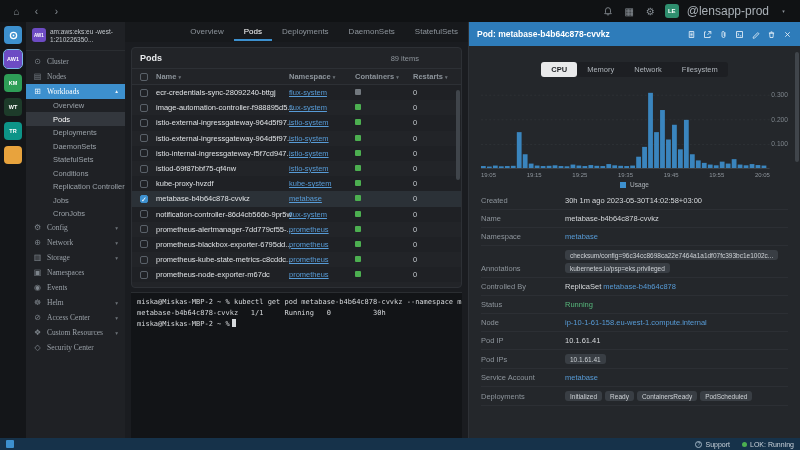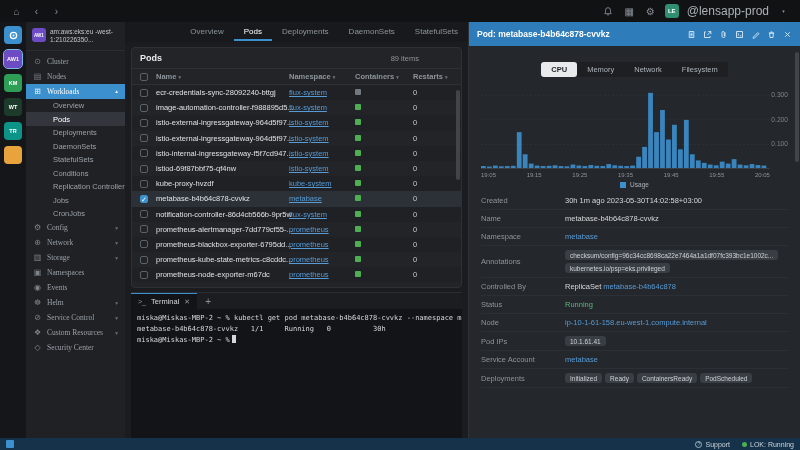--- a/index.html
+++ b/index.html
@@ -82,21 +82,21 @@
   .dh-icons span{cursor:pointer;display:flex;}
   .detail-body{flex:1;overflow:hidden;padding:4px 12px 0 12px;}
   .metric-tabs{display:flex;justify-content:center;margin:12px 0 6px;}
   .metric-tab{font-size:7.5px;color:#aeb4ba;padding:3px 10px;background:#1d1f23;cursor:pointer;}
   .metric-tab:first-child{border-radius:3px 0 0 3px;}
   .metric-tab:last-child{border-radius:0 3px 3px 0;}
   .metric-tab.active{background:#e9eaeb;color:#1d1f23;font-weight:bold;border-radius:3px;}
   .xticks{display:flex;justify-content:space-between;font-size:6px;color:#8d949b;margin-top:1px;padding-right:18px;}
   .legend{display:flex;justify-content:center;align-items:center;gap:4px;font-size:6.5px;color:#aeb4ba;margin:3px 0 4px;}
   .legend .sw{width:6px;height:6px;background:#3d90ce;}
-  .drow{display:flex;border-bottom:1px solid #2c2f34;padding:4px 0;font-size:7.5px;align-items:center;}
+  .drow{display:flex;border-bottom:1px solid #2c2f34;padding:4px 0;font-size:7.5px;align-items:flex-end;}
   .dlabel{width:84px;flex:none;color:#8d949b;}
   .dvalue{flex:1;color:#d6d9dc;min-width:0;word-break:break-all;}
   .dvalue .link{color:#579bd6;cursor:pointer;}
   .dvalue.green{color:#57b87b;}
   .badges{display:flex;flex-wrap:wrap;gap:3px;min-width:0;}
   .badge{background:#393e44;color:#ced2d6;font-size:6.5px;padding:1.5px 5px;border-radius:3px;max-width:100%;overflow:hidden;text-overflow:ellipsis;white-space:nowrap;}
   .detail-scrollthumb{position:absolute;right:1px;top:30px;width:4px;height:110px;background:#40454b;border-radius:2px;cursor:pointer;}
 
   
   .statusbar{height:12px;background:#16324a;display:flex;align-items:center;padding:0 6px;gap:5px;font-size:7px;color:#c9d2da;}
@@ -196,21 +196,21 @@
           <span class="ic">◉</span>
           <span class="lbl">Events</span>
         </div>
         <div class="sb-item">
           <span class="ic">☸</span>
           <span class="lbl">Helm</span>
           <span class="sb-chev">▾</span>
         </div>
         <div class="sb-item">
           <span class="ic">⊘</span>
-          <span class="lbl">Service Control</span>
+          <span class="lbl">Access Center</span>
           <span class="sb-chev">▾</span>
         </div>
         <div class="sb-item">
           <span class="ic">❖</span>
           <span class="lbl">Custom Resources</span>
           <span class="sb-chev">▾</span>
         </div>
         <div class="sb-item">
           <span class="ic">◇</span>
           <span class="lbl">Security Center</span>
@@ -357,28 +357,20 @@
             <div class="col-name"><span class="cell-name">prometheus-node-exporter-m67dc</span></div>
             <div class="col-ns"><span class="ns-link">prometheus</span></div>
             <div class="col-ct"><span class="dot" style="background: rgb(76, 175, 80);"></span></div>
             <div class="col-rs">0</div>
           </div>
         </div>
       <div class="vscroll"></div>
     </div>
 
     <div class="terminal">
-      <div class="term-tabs">
-        <div class="term-tab">
-          <span class="tt-icon">&gt;_</span>
-          <span>Terminal</span>
-          <span class="term-close">✕</span>
-        </div>
-        <span class="term-add">+</span>
-      </div>
       <div class="term-body" id="term-lines"><div>miska@Miskas-MBP-2 ~ % kubectl get pod metabase-b4b64c878-cvvkz --namespace metabase</div><div>metabase-b4b64c878-cvvkz   1/1     Running   0          30h</div><div>miska@Miskas-MBP-2 ~ %<span class="cursor"></span></div></div>
     </div>
   </div>
 
   <div class="detail">
     <div class="detail-head">
       <span class="detail-title">Pod: metabase-b4b64c878-cvvkz</span>
       <div class="dh-icons" id="detail-icons">
           <span>
             <svg viewBox="0 0 12 12" width="9" height="9">
@@ -524,20 +516,24 @@
           </div>
           <div class="drow">
             <div class="dlabel">Status</div>
             <div class="dvalue green"><span>Running</span></div>
           </div>
           <div class="drow">
             <div class="dlabel">Node</div>
             <div class="dvalue"><span class="link">ip-10-1-61-158.eu-west-1.compute.internal</span></div>
           </div>
           <div class="drow">
+            <div class="dlabel">Pod IP</div>
+            <div class="dvalue"><span>10.1.61.41</span></div>
+          </div>
+          <div class="drow">
             <div class="dlabel">Pod IPs</div>
             <div class="dvalue">
               <div class="badges">
                 <span class="badge">10.1.61.41</span>
               </div>
             </div>
           </div>
           <div class="drow">
             <div class="dlabel">Service Account</div>
             <div class="dvalue"><span class="link">metabase</span></div>

